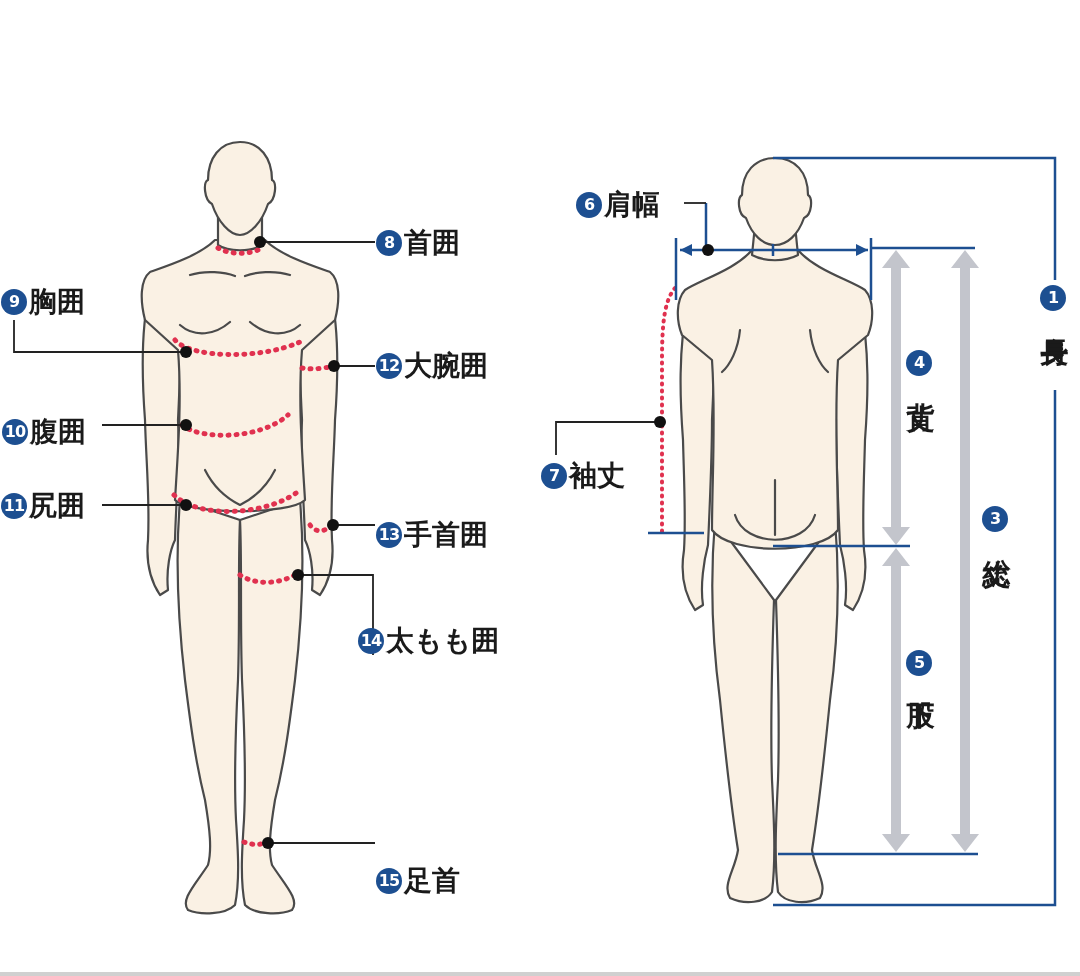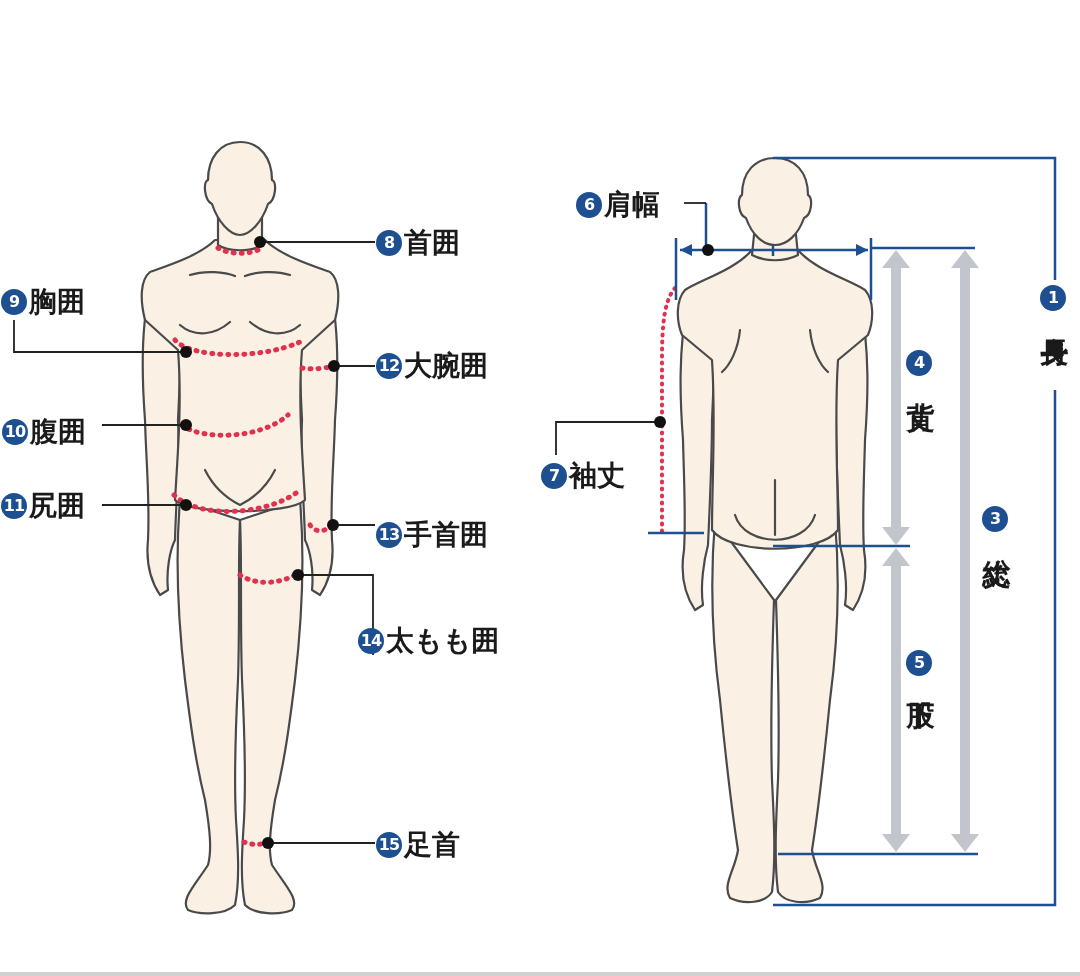--- a/index.html
+++ b/index.html
@@ -142,21 +142,21 @@
   <span class="txt">尻囲</span>
 </div>
 <div class="label" style="left:376px;top:512px;margin-top:9px;">
   <span class="badge">13</span>
   <span class="txt">手首囲</span>
 </div>
 <div class="label" style="left:358px;top:627px;">
   <span class="badge">14</span>
   <span class="txt">太もも囲</span>
 </div>
-<div class="label" style="left:376px;top:831px;">
+<div class="label" style="left:376px;top:867px;">
   <span class="badge">15</span>
   <span class="txt">足首</span>
 </div>
 
 <div class="label" style="left:576px;top:191px;">
   <span class="badge">6</span>
   <span class="txt">肩幅</span>
 </div>
 <div class="label" style="left:541px;top:462px;">
   <span class="badge">7</span>

